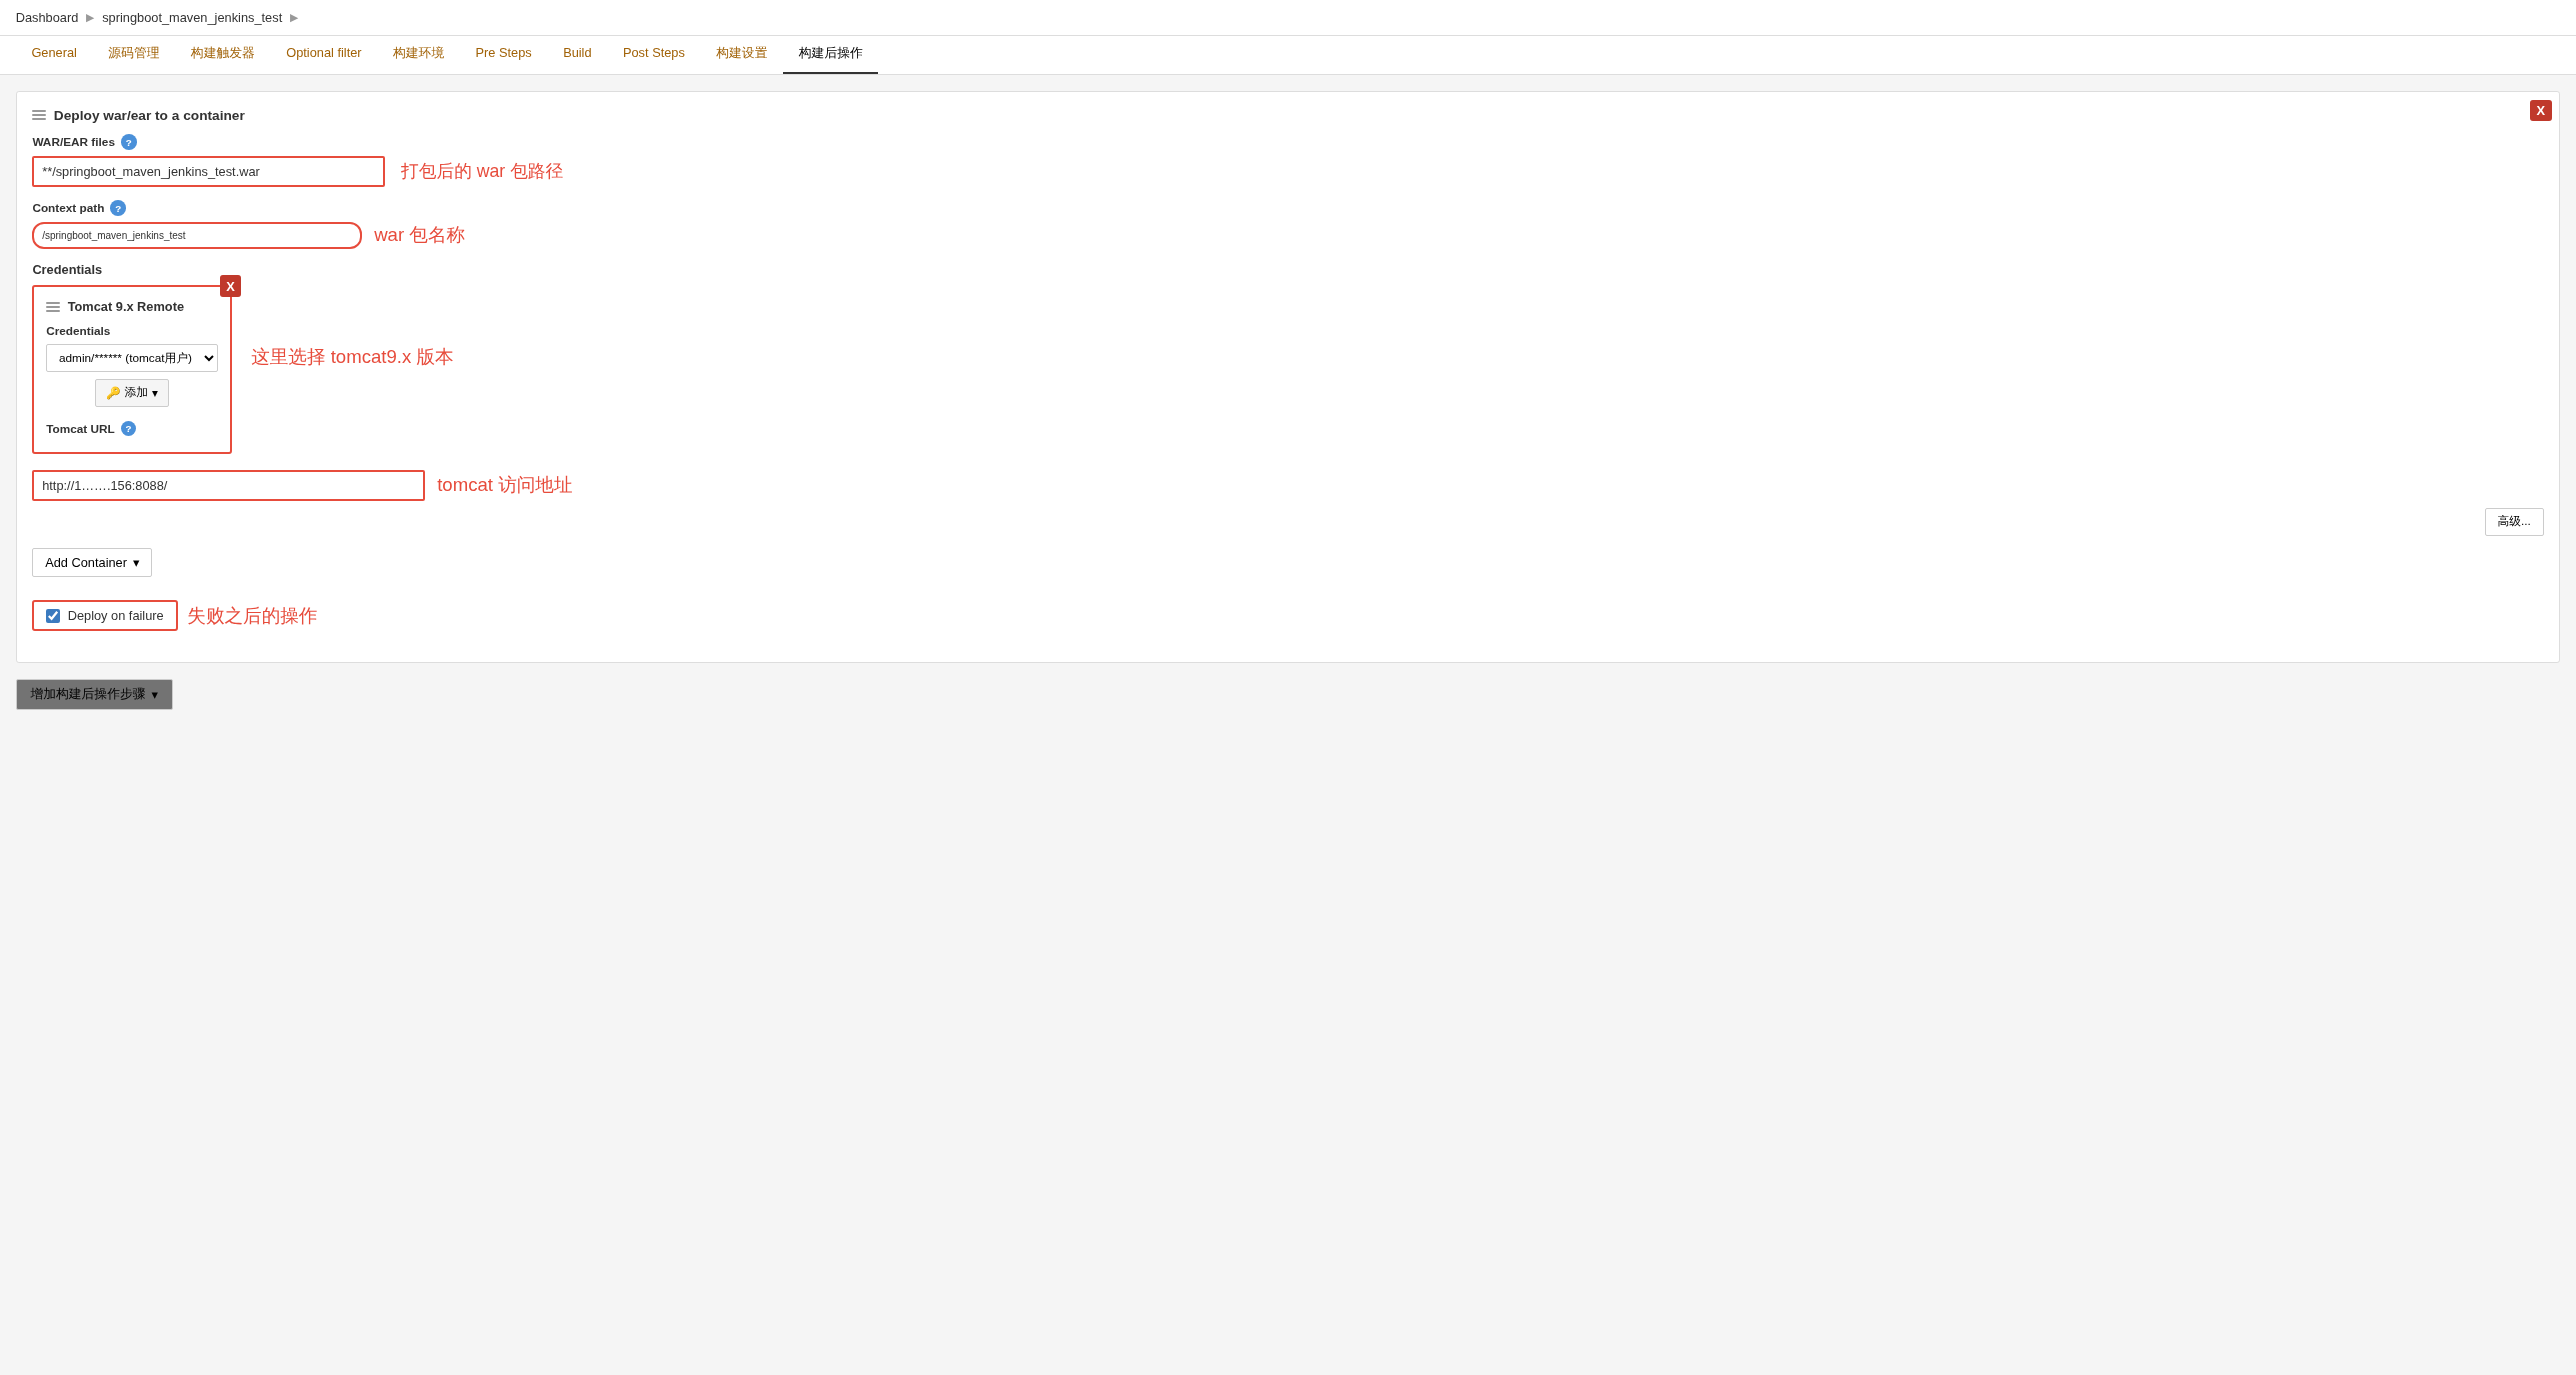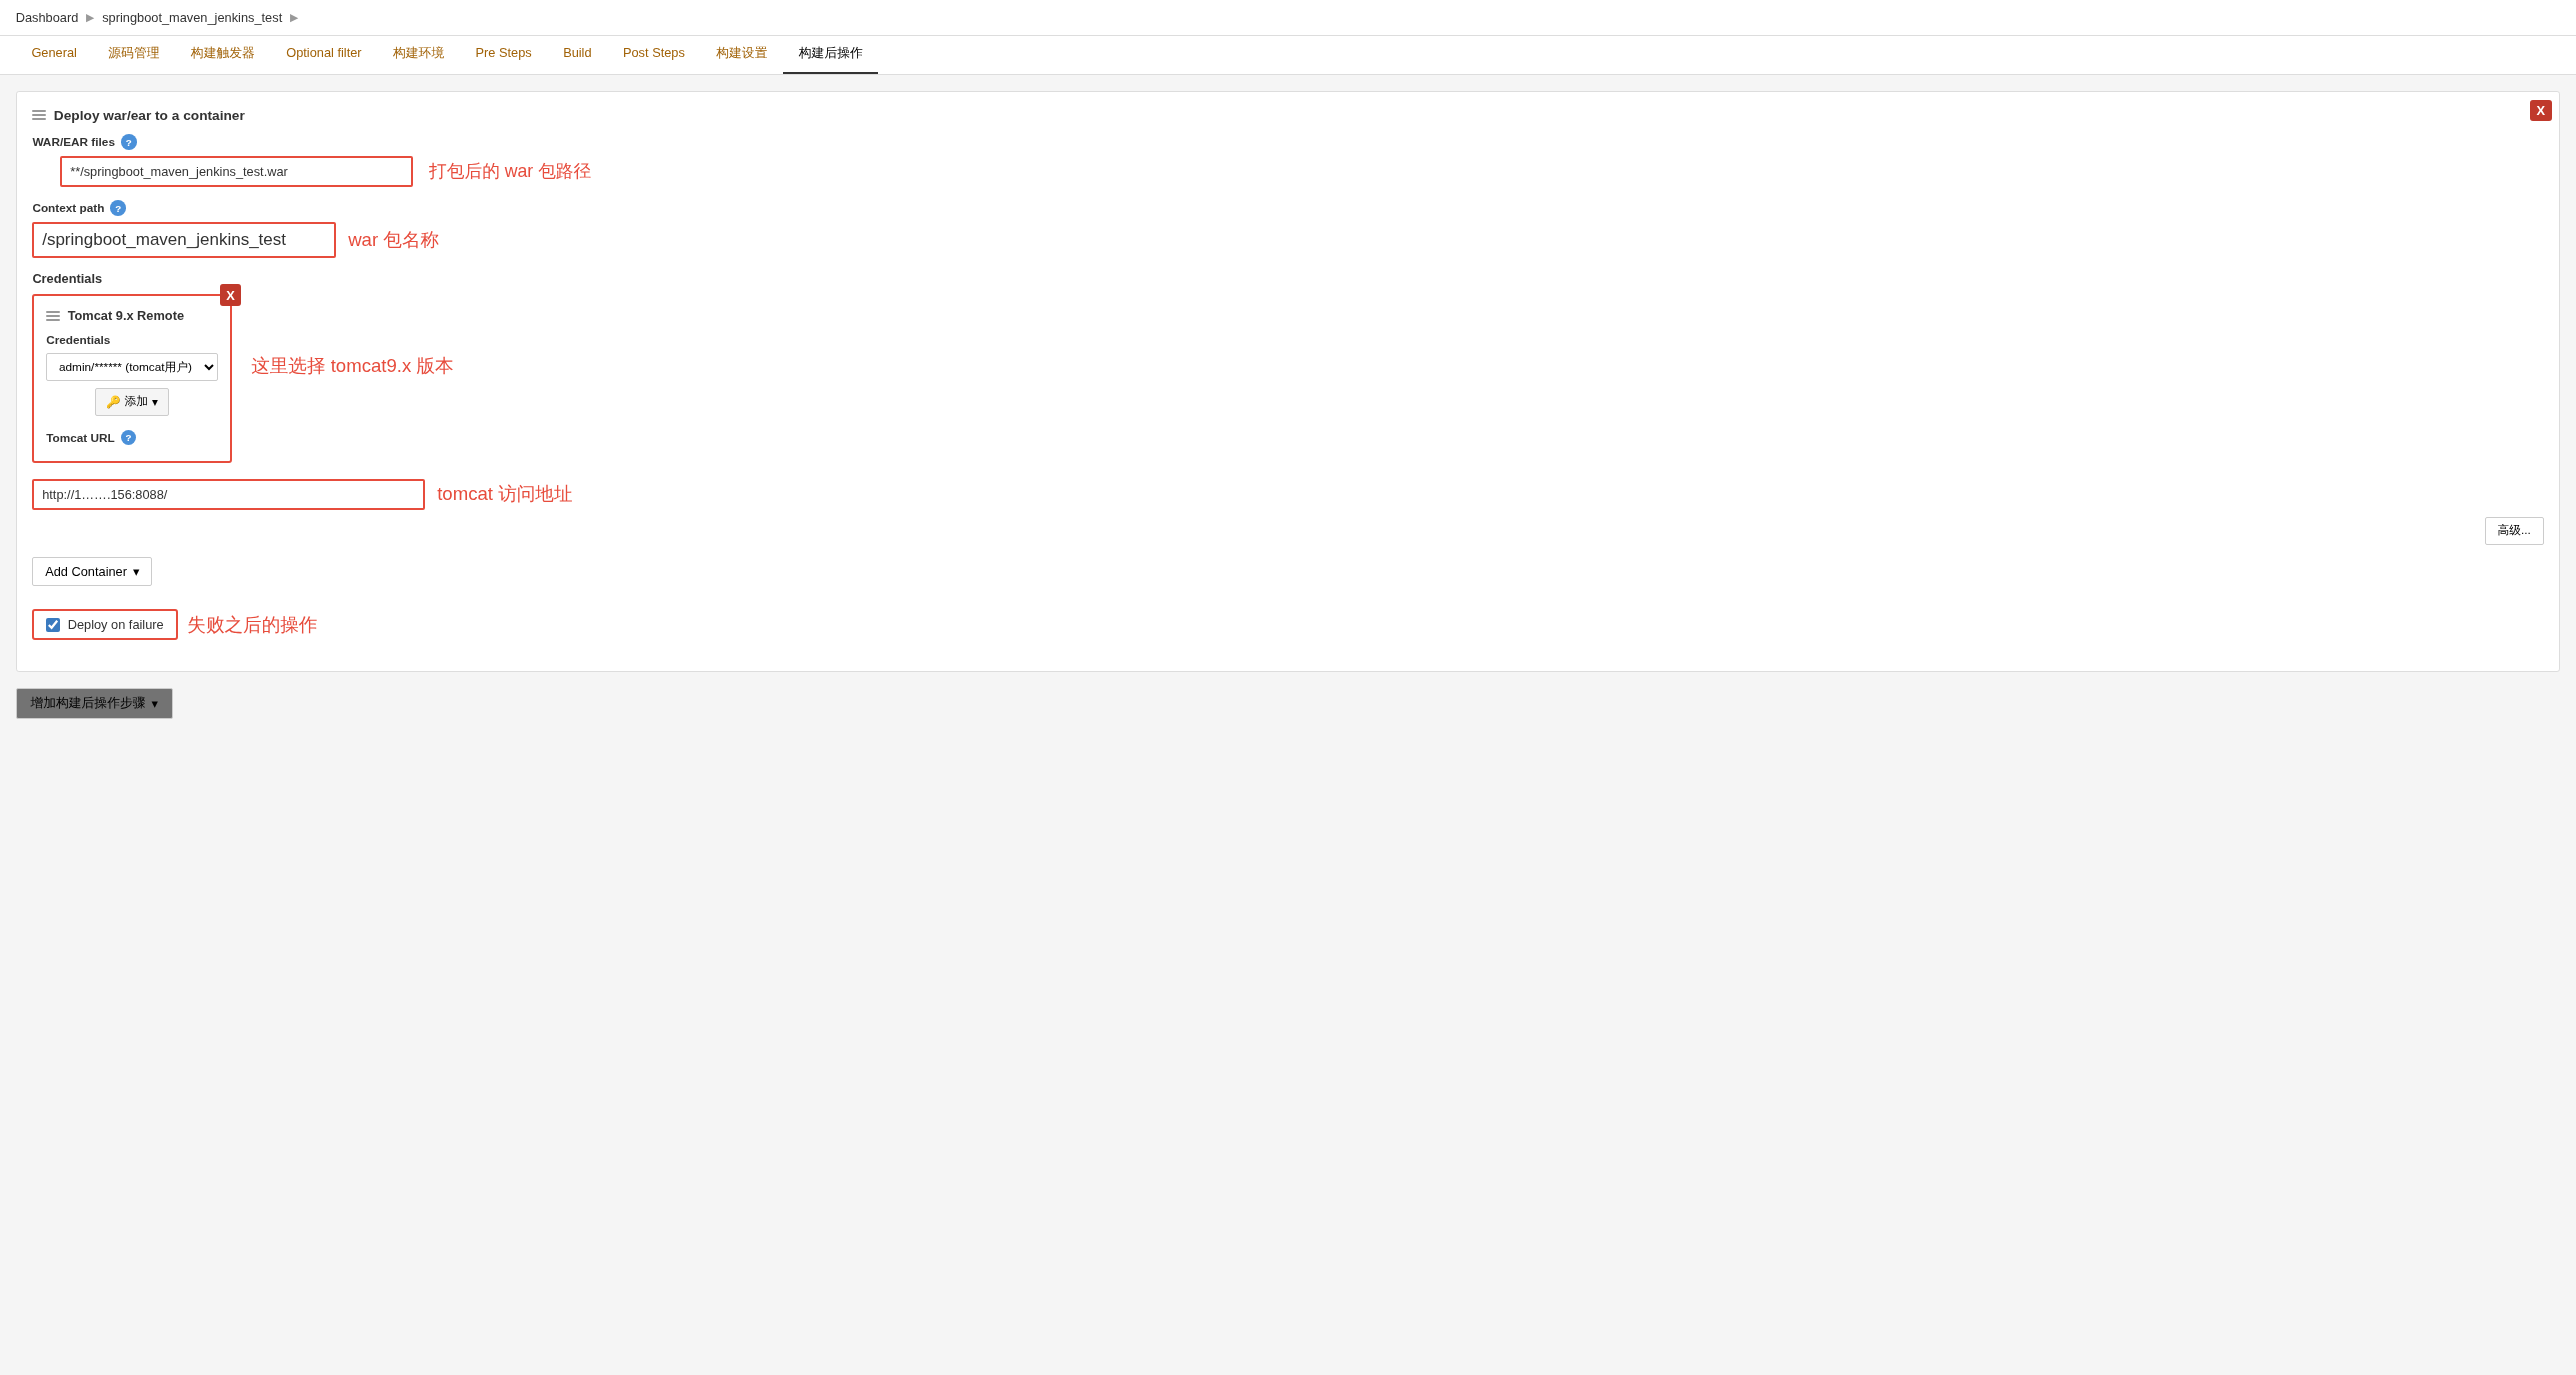--- a/index.html
+++ b/index.html
@@ -53,24 +53,24 @@
 
     .deploy-failure-row { display: flex; align-items: center; gap: 9.8px; margin-bottom: 15.7px; }
     .deploy-failure-box { display: flex; align-items: center; gap: 7.8px; border: 2px solid #e74c3c; border-radius: 2.9px; padding: 5.9px 11.8px; background: #fff; }
     .checkbox-blue { width: 13.7px; height: 13.7px; accent-color: #3a7abf; cursor: pointer; }
     .deploy-failure-label { font-size: 12.8px; font-weight: 500; color: #333; }
 
     .add-post-btn { display: inline-flex; align-items: center; gap: 5.9px; background: #737373; border: 1px solid #ccc; border-radius: 2px; padding: 5.9px 13.7px; font-size: 12.8px; cursor: pointer; }
 
     .annotation-red { color: #e74c3c; font-size: 18.6px; font-weight: 500; }
 
-    .row-with-annotation { display: flex; align-items: center; margin-left: 28px; }
+    .row-with-annotation { display: flex; align-items: center; }
 
     .context-input-row { display: flex; align-items: center; gap: 11.8px; }
-    .context-input { border: 2px solid #e74c3c; border-radius: 2px; padding: 5.9px 7.8px; font-size: 17px; color: #333; background: #fff; width: 304px; }
+    .context-input { border: 2px solid #e74c3c; border-radius: 12px; padding: 5.9px 7.8px; font-size: 10px; color: #333; background: #fff; width: 330px; }
   </style>
 </head>
 <body>
 
 <div class="topbar">
   <div class="topbar-breadcrumb">
     <span>Dashboard</span>
     <span class="arrow">▶</span>
     <span class="proj-name">springboot_maven_jenkins_test</span>
     <span class="arrow">▶</span>

